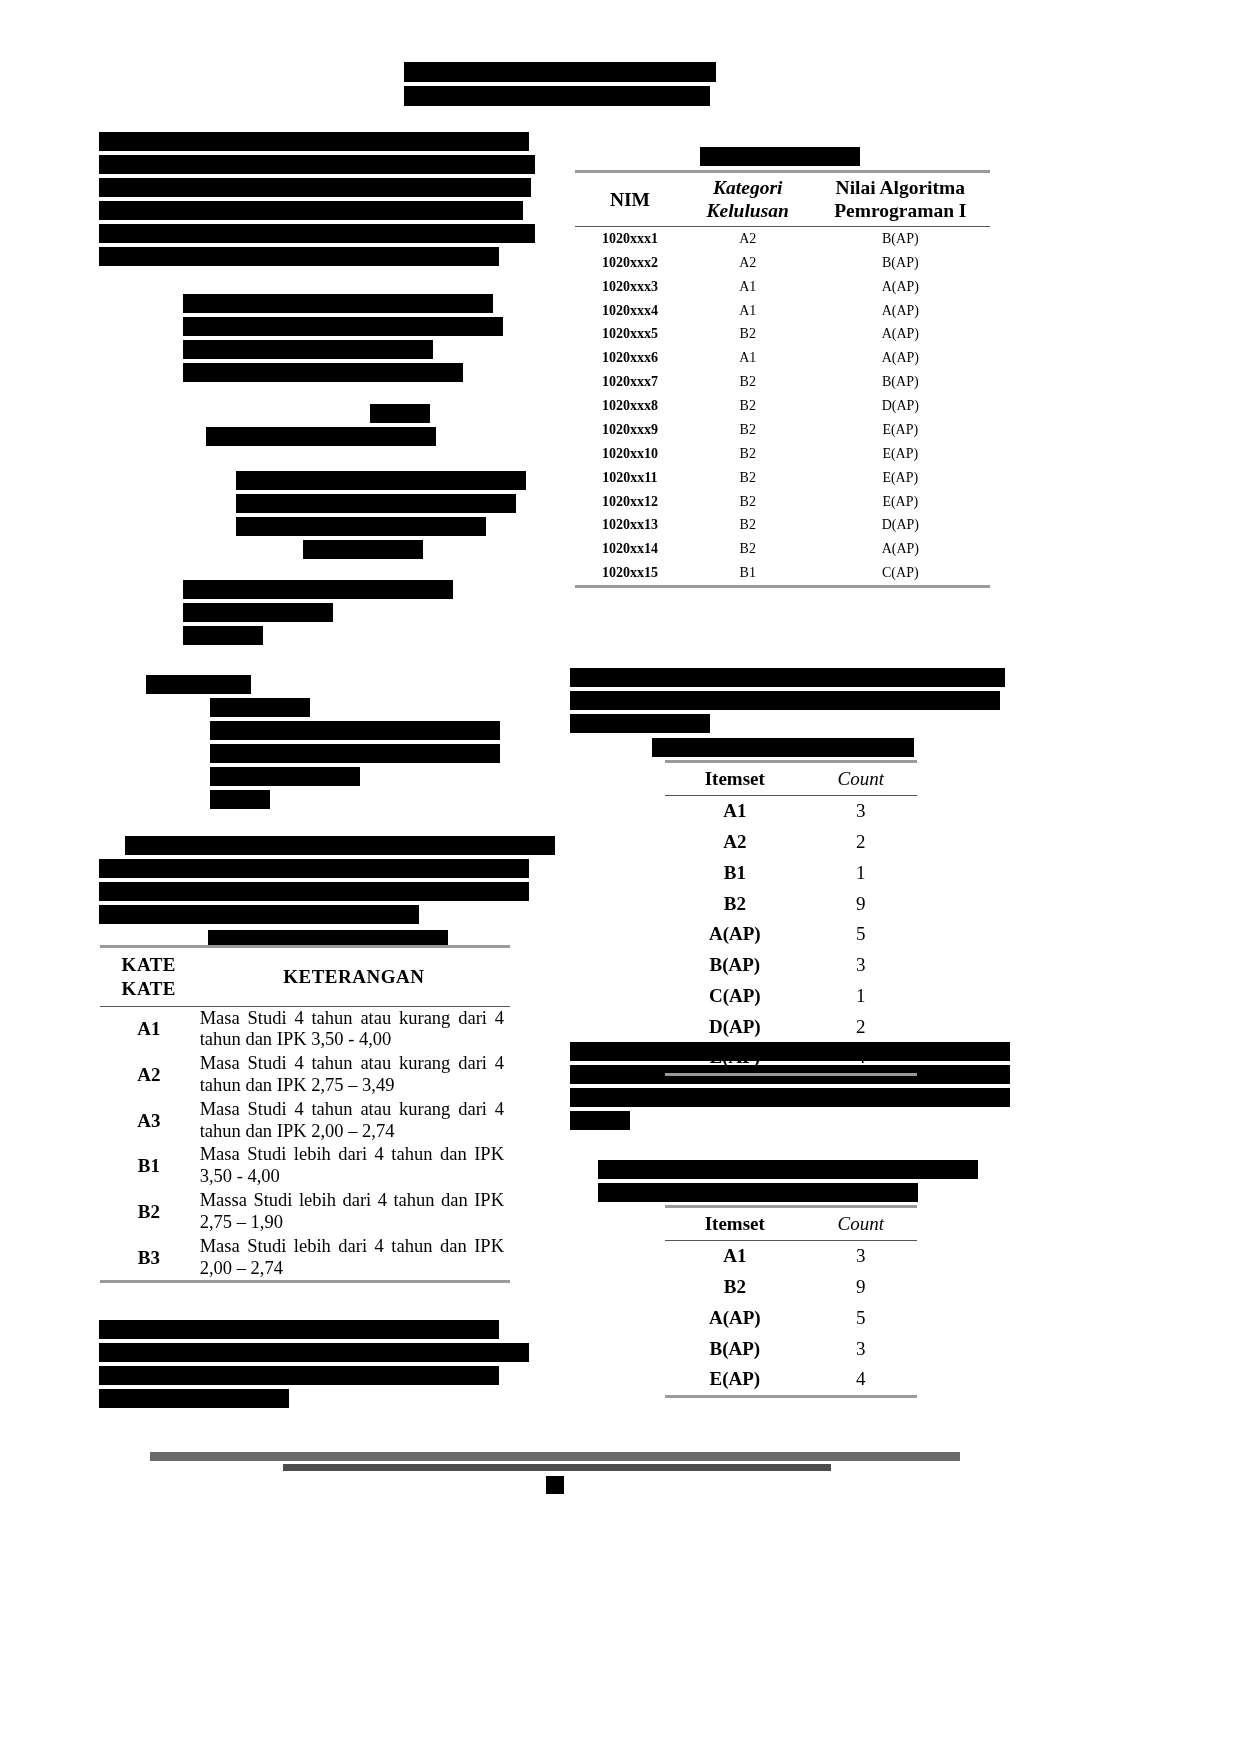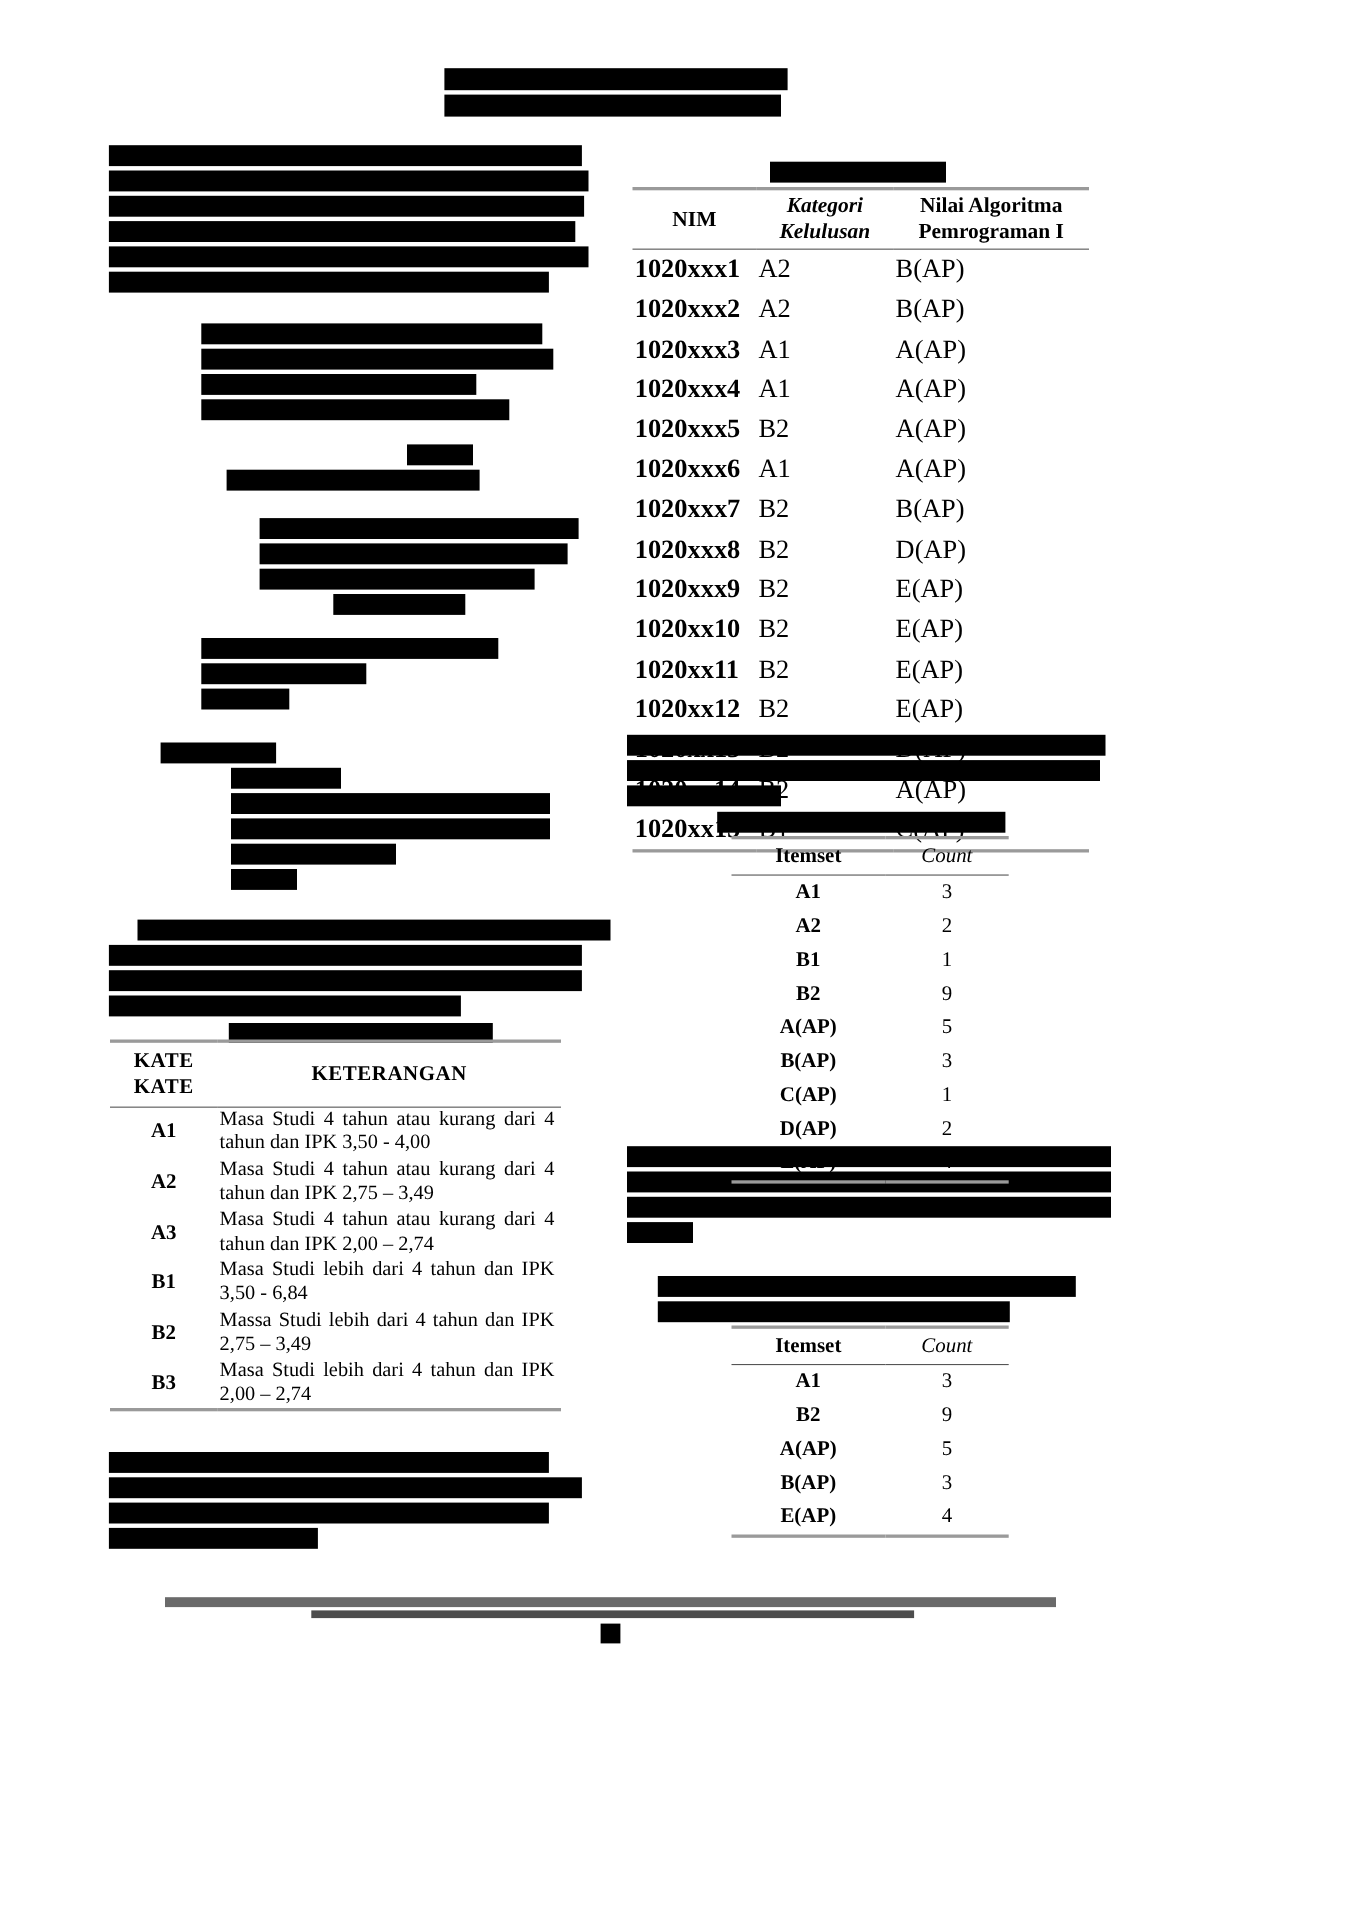--- a/index.html
+++ b/index.html
@@ -15,21 +15,21 @@
   
   .tbl{position:absolute;border-collapse:collapse;}
   .tbl td,.tbl th{padding:2px 4px;font-size:19px;line-height:1.25;}
   .rule-top{border-top:3px solid #9a9a9a;margin-top:36px;}
   .rule-mid{border-bottom:1.5px solid #555;}
   .rule-bot{border-bottom:3px solid #9a9a9a;}
 
   
   #t1{left:575px;top:170px;width:415px;}
   #t1 th{font-weight:bold;text-align:center;font-size:19.5px;line-height:1.2;padding:3px 2px;}
-  #t1 td{text-align:left;font-size:24px;padding:3.2px 2px;}
+  #t1 td{text-align:center;font-size:14px;padding:3.2px 2px;}
   #t1 td.nim{font-weight:bold;}
   #t1 .c1{width:110px;}
   #t1 .c2{width:125px;font-style:italic;}
   #t1 .c3{width:180px;}
 
   
   #t2{left:665px;top:760px;width:252px;}
   #t2 th{font-size:19px;padding:4px 2px;text-align:center;}
   #t2 th.it{font-weight:bold;}
   #t2 th.cn{font-style:italic;font-weight:normal;}
@@ -301,25 +301,25 @@
         <tr>
           <td class="kat">A2</td>
           <td class="ket">Masa Studi 4 tahun atau kurang dari 4 tahun dan IPK 2,75 – 3,49</td>
         </tr>
         <tr>
           <td class="kat">A3</td>
           <td class="ket">Masa Studi 4 tahun atau kurang dari 4 tahun dan IPK 2,00 – 2,74</td>
         </tr>
         <tr>
           <td class="kat">B1</td>
-          <td class="ket">Masa Studi  lebih dari 4 tahun dan IPK 3,50 - 6,84</td>
-        </tr>
-        <tr>
-          <td class="kat">B2</td>
-          <td class="ket">Massa Studi  lebih dari 4 tahun dan IPK 2,75 – 3,49</td>
+          <td class="ket">Masa Studi  lebih dari 4 tahun dan IPK 3,50 - 4,00</td>
+        </tr>
+        <tr>
+          <td class="kat">B2</td>
+          <td class="ket">Massa Studi  lebih dari 4 tahun dan IPK 2,75 – 1,90</td>
         </tr>
         <tr class="rule-bot">
           <td class="kat">B3</td>
           <td class="ket">Masa Studi  lebih dari 4 tahun dan IPK 2,00 – 2,74</td>
         </tr>
       </tbody>
   </table>
 
   <table class="tbl" id="t4">
     <thead>

